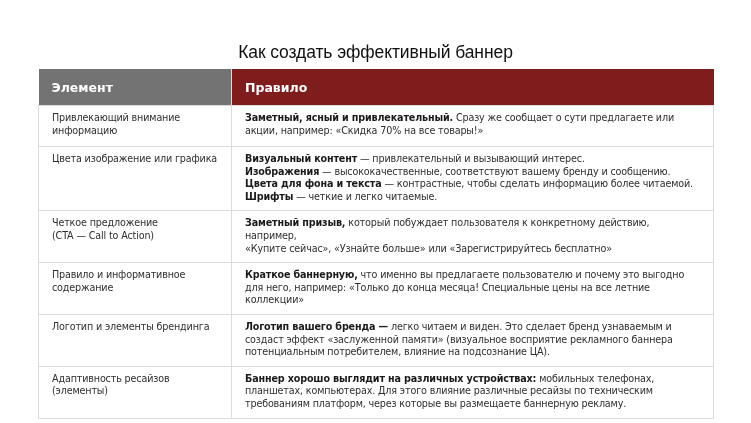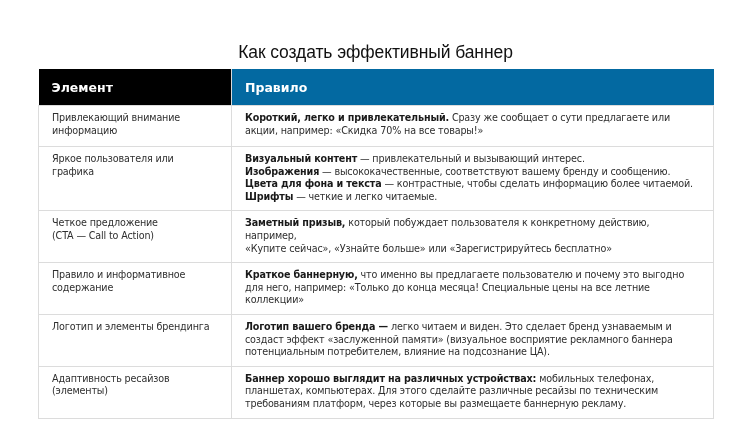--- a/index.html
+++ b/index.html
@@ -39,38 +39,38 @@
 
 <div class="title">Как создать эффективный баннер</div>
 
 <table class="rules">
   <colgroup>
       <col class="c1">
       <col class="c2">
     </colgroup>
   <thead>
     <tr>
-      <th class="h1" style="background:#000000">Элемент</th>
-      <th class="h2" style="background:#0369a1">Правило</th>
+      <th class="h1" style="background:#737373">Элемент</th>
+      <th class="h2" style="background:#7f1d1d">Правило</th>
     </tr>
   </thead>
   <tbody id="tbody">
       <tr class="r1">
         <td>
           <div>Привлекающий внимание</div>
           <div>информацию</div>
         </td>
         <td>
-          <div><b>Короткий, легко и привлекательный.</b><span> Сразу же сообщает о сути предлагаете или</span></div>
+          <div><b>Заметный, ясный и привлекательный.</b><span> Сразу же сообщает о сути предлагаете или</span></div>
           <div><span>акции, например: «Скидка 70% на все товары!»</span></div>
         </td>
       </tr>
       <tr class="r2">
         <td>
-          <div>Яркое пользователя или графика</div>
+          <div>Цвета изображение или графика</div>
         </td>
         <td>
           <div><b>Визуальный контент</b><span> — привлекательный и вызывающий интерес.</span></div>
           <div><b>Изображения</b><span> — высококачественные, соответствуют вашему бренду и сообщению.</span></div>
           <div><b>Цвета для фона и текста</b><span> — контрастные, чтобы сделать информацию более читаемой.</span></div>
           <div><b>Шрифты</b><span> — четкие и легко читаемые.</span></div>
         </td>
       </tr>
       <tr class="r3">
         <td>
@@ -103,18 +103,18 @@
           <div><span>потенциальным потребителем, влияние на подсознание ЦА).</span></div>
         </td>
       </tr>
       <tr class="r6">
         <td>
           <div>Адаптивность ресайзов</div>
           <div>(элементы)</div>
         </td>
         <td>
           <div><b>Баннер хорошо выглядит на различных устройствах:</b><span> мобильных телефонах,</span></div>
-          <div><span>планшетах, компьютерах. Для этого сделайте различные ресайзы по техническим</span></div>
+          <div><span>планшетах, компьютерах. Для этого влияние различные ресайзы по техническим</span></div>
           <div><span>требованиям платформ, через которые вы размещаете баннерную рекламу.</span></div>
         </td>
       </tr>
     </tbody>
 </table>
 
 </body></html>

